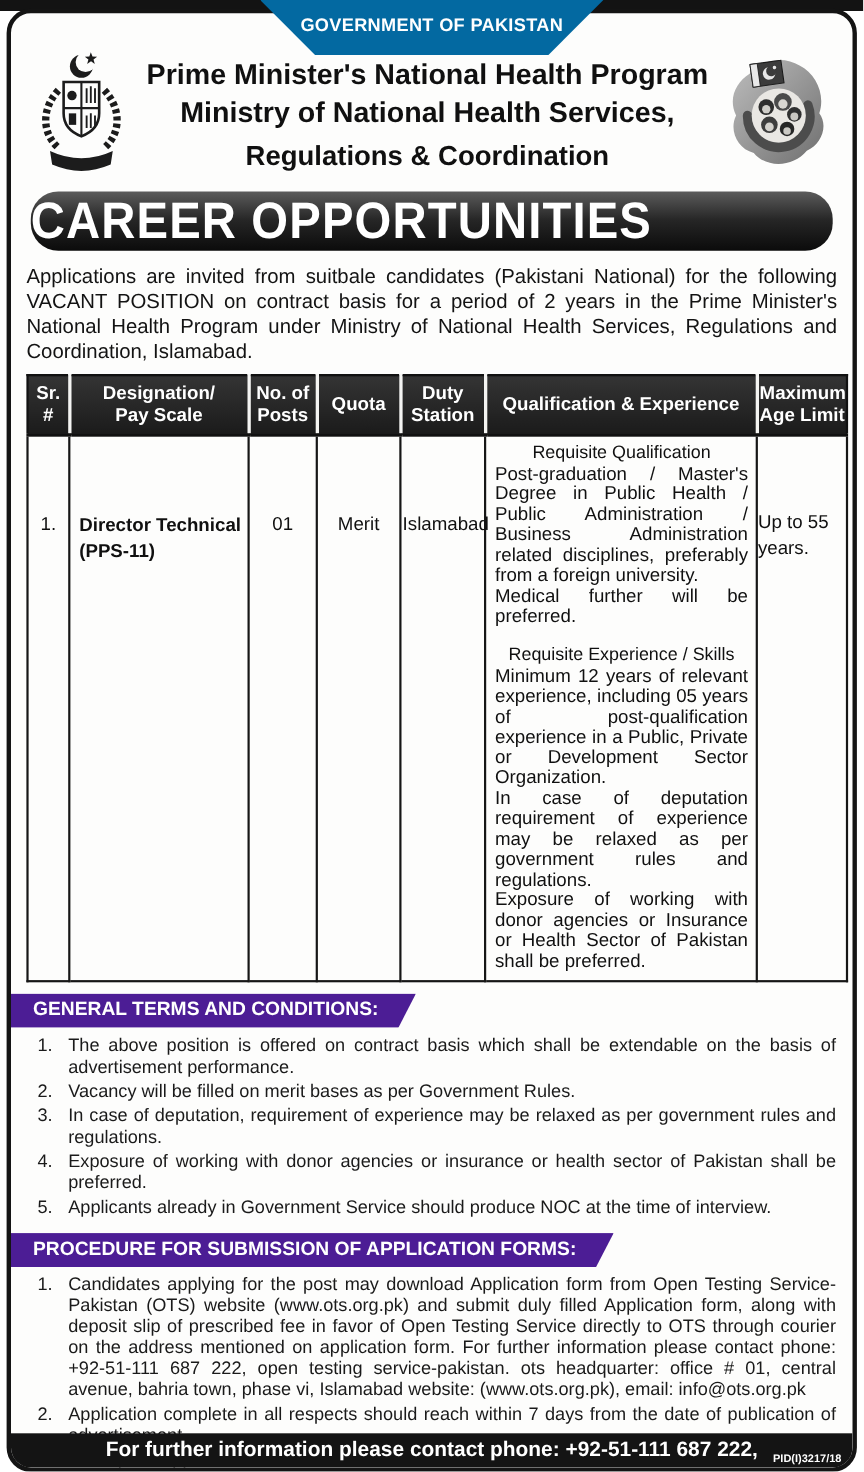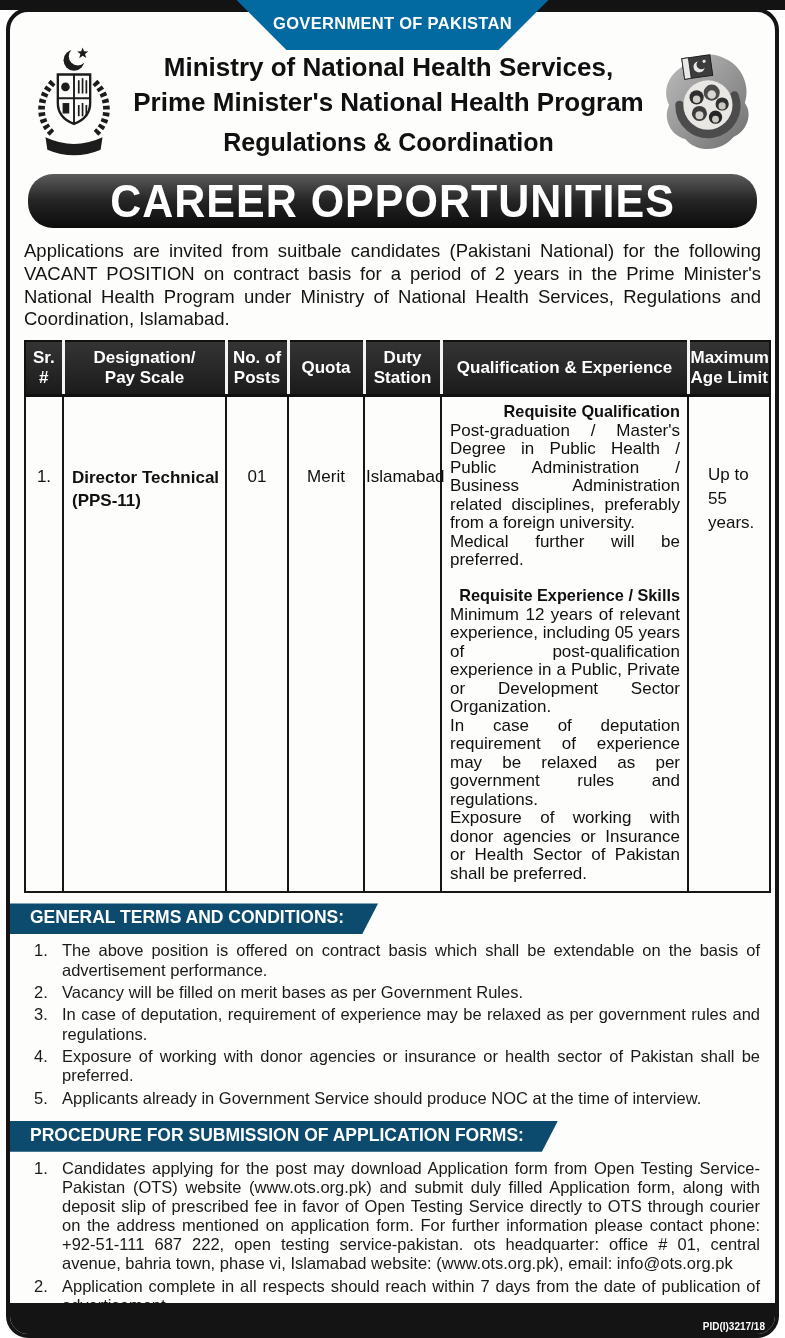--- a/index.html
+++ b/index.html
@@ -26,21 +26,21 @@
   .gov-tab span{color:#fff;font-weight:bold;font-size:16.5px;letter-spacing:.3px;}
 
   .masthead{display:flex;align-items:center;gap:4px;padding:34px 16px 4px 16px;}
   .org-titles{flex:1;text-align:center;}
   .org-line{font-weight:bold;font-size:26px;line-height:35px;color:#101010;}
   .org-line3{font-weight:bold;font-size:25px;line-height:32px;margin-top:6px;color:#101010;}
 
   .career-banner{
     margin:8px 18px 0 18px;height:54px;border-radius:25px;
     background:linear-gradient(180deg,#5c5c5c 0%,#262626 48%,#0b0b0b 100%);
-    display:flex;align-items:center;justify-content:center;
+    display:flex;align-items:center;
   }
   .career-banner span{
     color:#fff;font-weight:bold;font-size:43px;letter-spacing:1px;
     transform:scaleY(1.08);font-stretch:condensed;white-space:nowrap;
   }
 
   .intro{margin:12px 14px 0 14px;font-size:18.5px;line-height:1.23;text-align:justify;color:#131313;}
 
   table.vacancy{margin:9px 14px 0 14px;width:745px;border-collapse:collapse;table-layout:fixed;}
   table.vacancy th{
@@ -54,28 +54,28 @@
   table.vacancy th:last-child{border-right:2px solid #111;}
   table.vacancy td{
     border:2.5px solid #161616;vertical-align:top;
     font-size:17px;color:#101010;background:#fdfdfc;
   }
   .c-sr{text-align:center;padding-top:70px;}
   .c-desig{padding:70px 4px 0 8px;font-weight:bold;font-size:18px;line-height:1.35;white-space:pre-line;}
   .c-posts,.c-quota{text-align:center;padding-top:70px;}
   .c-duty{text-align:center;padding:70px 1px 0 1px;font-size:16.5px;}
   .c-qual{padding:6px 7px 8px 8px;font-size:15.8px;line-height:1.09;text-align:justify;}
-  .q-title{font-weight:bold;font-size:16.3px;margin:0 0 1px 0;text-align:right;}
+  .q-title{font-weight:normal;font-size:16.3px;margin:0 0 1px 0;text-align:center;}
   .q-gap{margin-top:17px;}
   .q-text{margin:0;}
-  .c-age{padding:66px 3px 0 19px;font-size:17px;line-height:1.4;white-space:pre-line;}
+  .c-age{padding:66px 3px 0 0;font-size:17px;line-height:1.4;white-space:pre-line;}
 
   .section-bar{
     display:inline-block;margin:10px 0 7px 0;
-    background:#0c4a6e;color:#fff;font-weight:bold;font-size:17.5px;
+    background:#4c1d95;color:#fff;font-weight:bold;font-size:17.5px;
     padding:4px 34px 6px 20px;
     clip-path:polygon(0 0,100% 0,calc(100% - 16px) 100%,0 100%);
   }
   .num-list{margin:0 15px 0 24px;}
   .li-row{display:flex;margin-bottom:3px;}
   .li-num{flex:0 0 28px;font-size:16.5px;line-height:1.17;color:#1a1a1a;}
   .li-txt{flex:1;font-size:16.5px;line-height:1.17;text-align:justify;color:#1a1a1a;}
   .proc .li-num,.proc .li-txt{line-height:1.16;}
 
   .footer-bar{
@@ -108,22 +108,22 @@
         <line x1="50" y1="30" x2="50" y2="81" stroke="#1c1c1c" stroke-width="2"></line>
         <line x1="33" y1="55" x2="67" y2="55" stroke="#1c1c1c" stroke-width="2"></line>
         <circle cx="41" cy="43" r="4.5" fill="#1c1c1c"></circle>
         <path d="M55,36 v14 M59,34 v16 M63,36 v14" stroke="#1c1c1c" stroke-width="1.8"></path>
         <rect x="38" y="60" width="7" height="11" fill="#1c1c1c"></rect>
         <path d="M55,62 v12 M59,60 v14 M63,62 v12" stroke="#1c1c1c" stroke-width="1.8"></path>
         <path d="M20,96 q30,14 60,0 l-2,13 q-28,12 -56,0 z" fill="#1c1c1c"></path>
       </svg>
 
       <div class="org-titles">
+        <div class="org-line">Prime Minister's National Health Program</div>
         <div class="org-line">Ministry of National Health Services,</div>
-        <div class="org-line">Prime Minister's National Health Program</div>
         <div class="org-line3">Regulations &amp; Coordination</div>
       </div>
 
       <svg viewBox="0 0 110 122" width="104" height="116" aria-hidden="true">
         <defs>
           <linearGradient id="mg" x1="0" y1="0" x2="1" y2="1">
             <stop offset="0" stop-color="#bdbdbd"></stop>
               <stop offset="1" stop-color="#6f6f6f"></stop>
           </linearGradient>
         </defs>
@@ -246,17 +246,18 @@
         <div class="li-txt">Application complete in all respects should reach within 7 days from the date of publication of advertisement.</div>
       </div>
       <div class="li-row">
         <div class="li-num">3.</div>
         <div class="li-txt">Incomplete applications received after close of office hours on the last date for submission shall not be entertained.</div>
       </div>
 
     </div>
 
     <div class="footer-bar">
+      <span class="footer-text">For further information please contact phone: +92-51-111 687 222,</span>
       <span class="pid">PID(I)3217/18</span>
     </div>
 
   </div>
 </div>
 
 </body></html>

